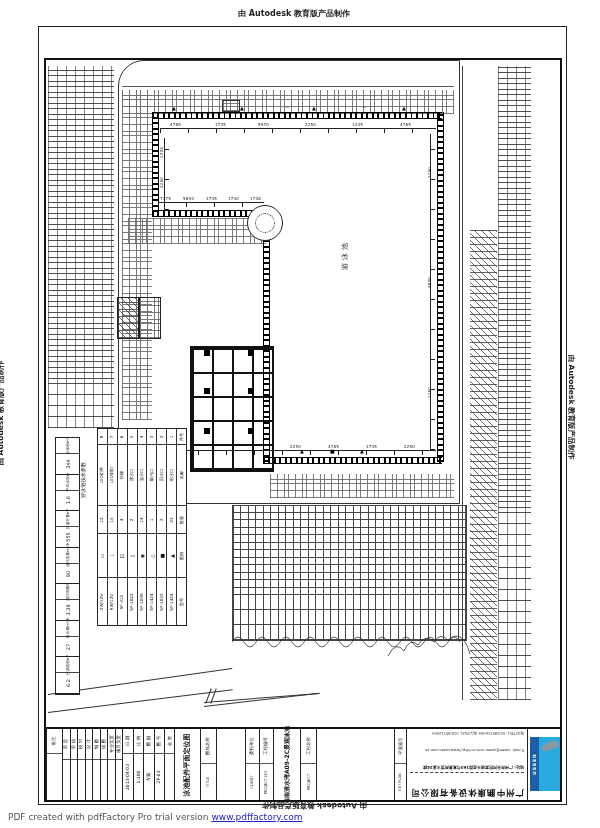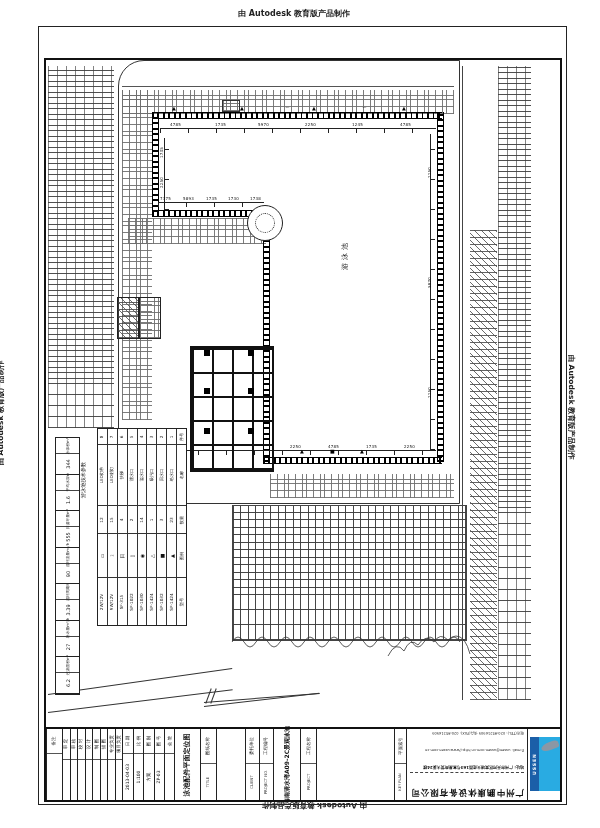--- a/index.html
+++ b/index.html
@@ -552,14 +552,17 @@
     <div class="tb-cell" style="width:34px;">
       <div class="abs" style="left:2px;top:8px;width:30px;height:54px;background:#29abe2;">
         <div class="abs" style="left:0;top:0;width:9px;height:54px;background:#1b5fa8;">
           <span class="r" style="color:#fff;font-size:4.5px;letter-spacing:1px;font-weight:bold;">USSEN</span>
         </div>
         <div class="abs" style="left:11px;top:5px;width:18px;height:8px;background:#8a97a5;border-radius:60% 40% 30% 50%;transform:rotate(-20deg);"></div>
       </div>
     </div>
   </div>
 
+  <div class="footer" style="left:8px;top:812px;">
+    <span>PDF created with pdfFactory Pro trial version </span><a href="#">www.pdffactory.com</a>
+  </div>
 
 </div>
 
 </body></html>

